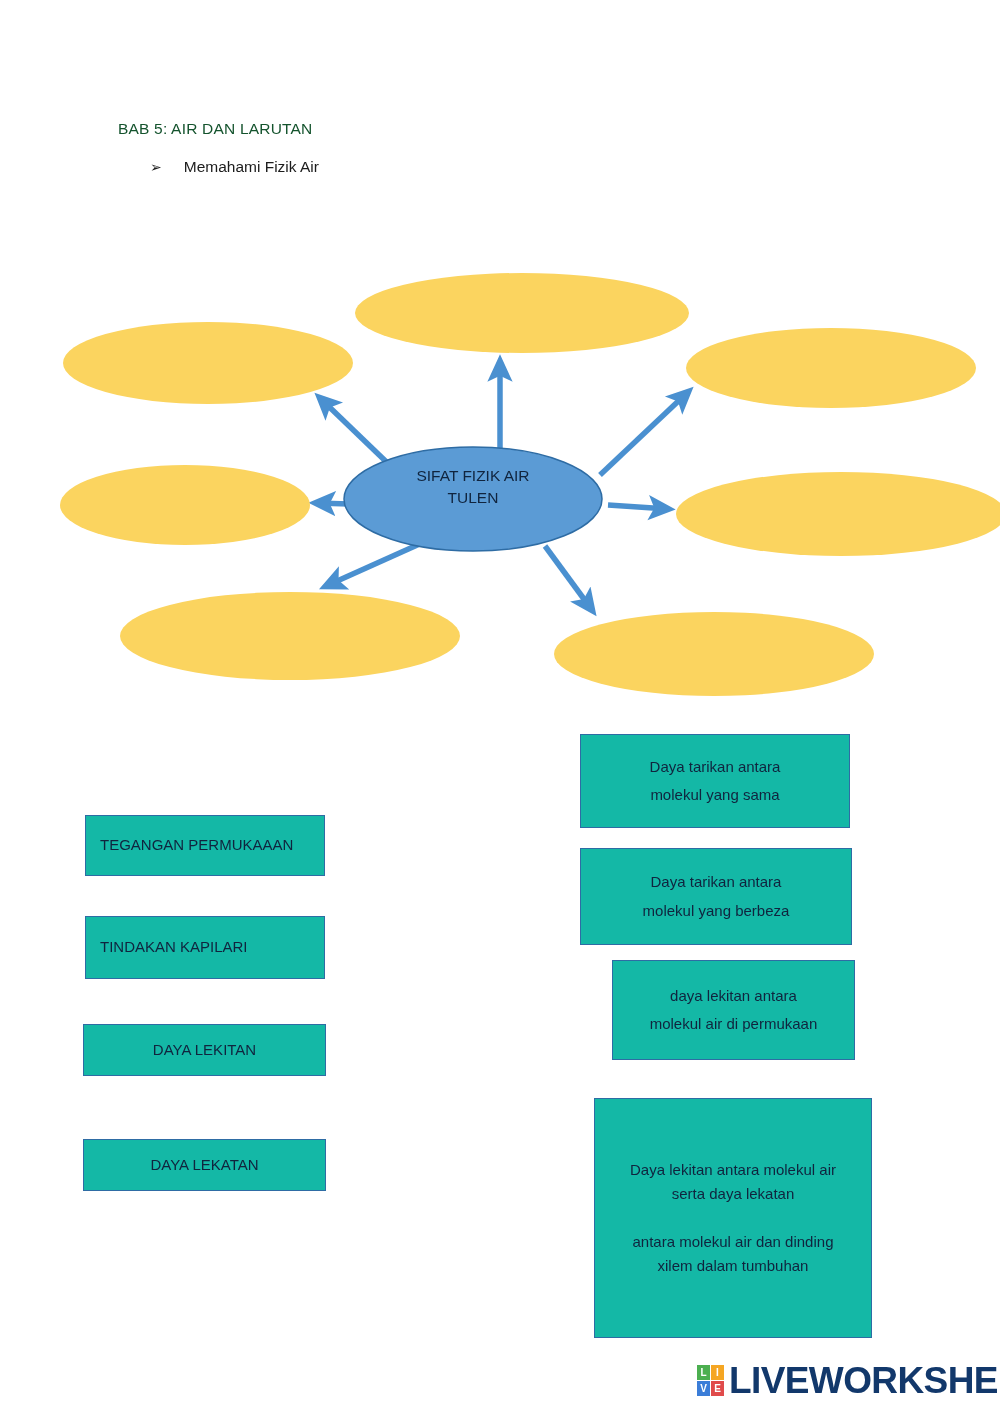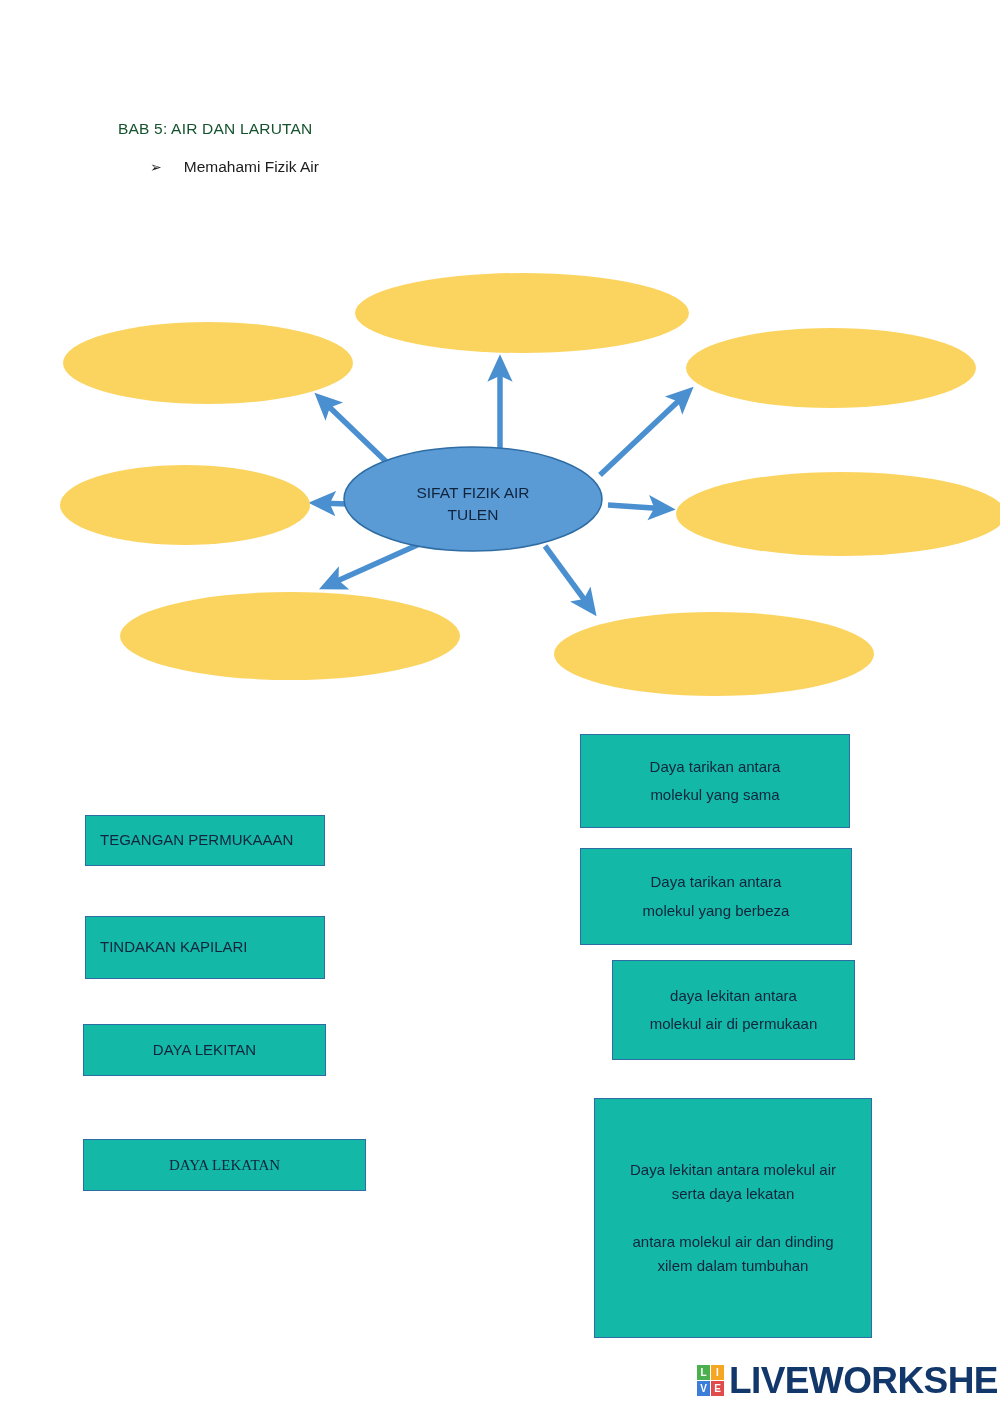--- a/index.html
+++ b/index.html
@@ -163,31 +163,31 @@
         <ellipse cx="831" cy="118" rx="145" ry="40"></ellipse>
         <ellipse cx="185" cy="255" rx="125" ry="40"></ellipse>
         <ellipse cx="841" cy="264" rx="165" ry="42"></ellipse>
         <ellipse cx="290" cy="386" rx="170" ry="44"></ellipse>
         <ellipse cx="714" cy="404" rx="160" ry="42"></ellipse>
       </g>
 
       <ellipse cx="473" cy="249" rx="129" ry="52" fill="#5B9BD5" stroke="#2E6CA4" stroke-width="1.5"></ellipse>
     </svg>
 
-    <div class="map-label" style="left:344px; top:232px; width:258px;">SIFAT FIZIK AIR
+    <div class="map-label" style="left:344px; top:215px; width:258px;">SIFAT FIZIK AIR
 TULEN</div>
   </div>
 
-  <div class="term-box left-align" style="left:85px; top:815px; width:240px; height:51px;">TEGANGAN PERMUKAAAN</div>
+  <div class="term-box left-align" style="left:85px; top:815px; width:240px; height:61px;">TEGANGAN PERMUKAAAN</div>
 
   <div class="term-box left-align" style="left:85px; top:916px; width:240px; height:63px;">TINDAKAN KAPILARI</div>
 
   <div class="term-box" style="left:83px; top:1018px; width:243px; height:52px;margin-top:6px;">DAYA LEKITAN</div>
 
-  <div class="term-box" style="left:83px; top:1139px; width:283px; height:52px;font-family:Liberation Serif, serif;">DAYA LEKATAN</div>
+  <div class="term-box" style="left:83px; top:1139px; width:243px; height:52px;">DAYA LEKATAN</div>
 
   <div class="term-box" style="left:580px; top:734px; width:270px; height:94px;">Daya tarikan antara
 molekul yang sama</div>
 
   <div class="term-box" style="left:580px; top:848px; width:272px; height:97px;">Daya tarikan antara
 molekul yang berbeza</div>
 
   <div class="term-box" style="left:582px; top:960px; width:243px; height:100px;margin-left:30px;">daya lekitan antara
 molekul air di permukaan</div>
 

